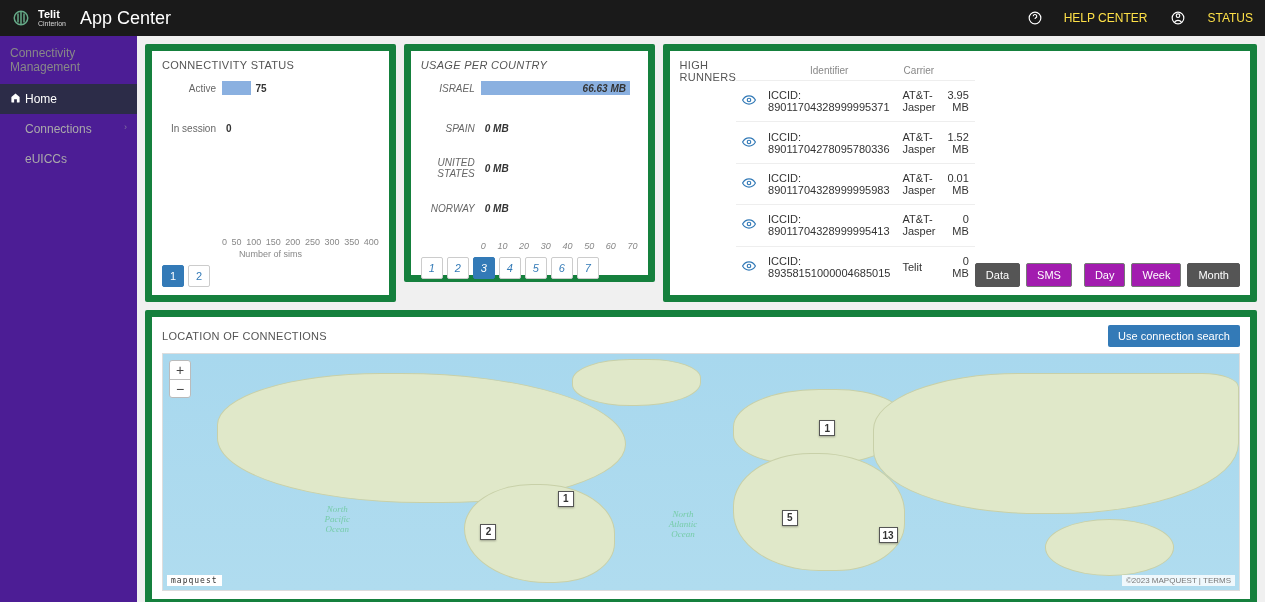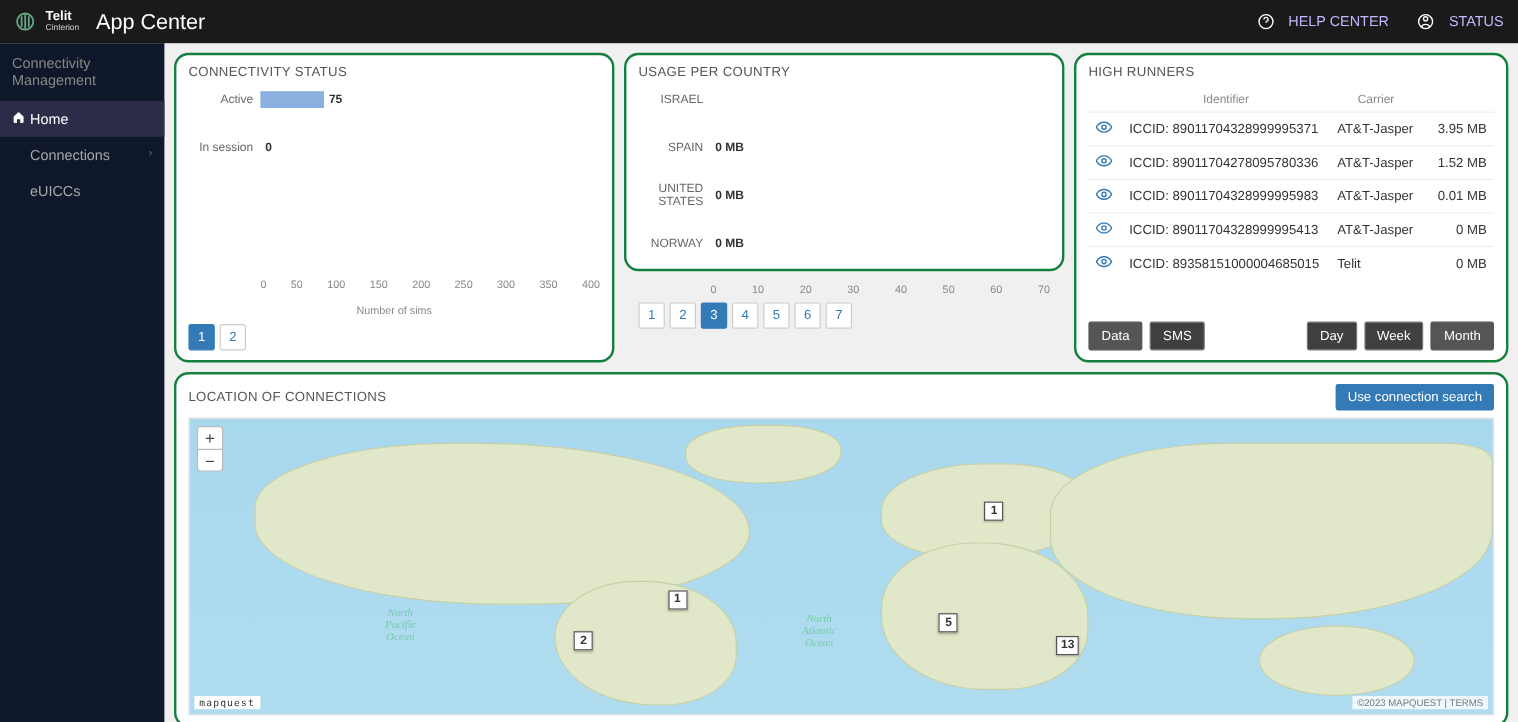--- a/index.html
+++ b/index.html
@@ -6,65 +6,65 @@
 body { font-family: -apple-system, BlinkMacSystemFont, "Segoe UI", Arial, sans-serif; font-size: 12px; background: #f0f0f0; color: #333; width: 1265px; height: 602px; overflow: hidden; }
 
 .header { height: 36px; background: #1a1a1a; color: #fff; display: flex; align-items: center; padding: 0 12px; }
 .header-left { display: flex; align-items: center; gap: 8px; }
 .logo-mark { width: 18px; height: 18px; display: inline-flex; align-items: center; justify-content: center; }
 .logo-text { display: flex; flex-direction: column; line-height: 1; font-size: 9px; }
 .logo-text .top { font-weight: 600; font-size: 11px; }
 .logo-text .bot { font-size: 7px; opacity: .8; }
 .app-title { font-size: 18px; font-weight: 400; margin-left: 6px; }
 .header-right { margin-left: auto; display: flex; gap: 24px; }
-.header-link { display: flex; align-items: center; gap: 12px; color: #c4b5fd; font-size: 12px; cursor: pointer; }
+.header-link { display: flex; align-items: center; gap: 22px; color: #fde047; font-size: 12px; cursor: pointer; }
 .header-link svg { width: 14px; height: 14px; }
 
 .body-wrap { display: flex; height: 566px; }
-.sidebar { width: 137px; background: #0f172a; color: #aaa; flex-shrink: 0; }
+.sidebar { width: 137px; background: #4c1d95; color: #aaa; flex-shrink: 0; }
 .sidebar .section-title { padding: 10px 10px; color: #888; font-size: 12px; }
 .sidebar .nav-item { padding: 8px 10px; font-size: 12px; display: flex; align-items: flex-start; gap: 4px; cursor: pointer; position: relative; }
 .sidebar .nav-item.active { background: #2c2c48; color: #fff; }
 .sidebar .nav-item .chev { margin-left: auto; font-size: 9px; opacity: .6; }
 .sidebar .nav-item svg { width: 11px; height: 11px; fill: currentColor; }
 
 .main { flex: 1; padding: 8px; overflow: hidden; }
 .row { display: flex; gap: 8px; }
-.panel { background: #fff; border: 2px solid #15803d; border-radius: 12px; padding: 8px 10px; position: relative; }
+.panel { background: #fff; border: 7px solid #15803d; border-radius: 2px; padding: 8px 10px; position: relative; }
 .panel-title { text-transform: uppercase; font-size: 11px; color: #555; letter-spacing: .3px; margin-bottom: 6px; }
 
 .p-conn { width: 367px; height: 258px; display:flex; flex-direction:column; }
-.p-usage { width: 367px; height: 182px; display:flex; flex-direction:column;}
-.p-high { flex: 1; height: 258px; display:flex; flex-direction:column;}
+.p-usage { width: 367px; height: 238px; display:flex; flex-direction:column;font-style:italic;}
+.p-high { flex: 1; height: 258px; display:flex; flex-direction:row;}
 
 .chart { position: relative; flex:1; }
 .barchart { position: relative; width: 100%; height: 100%; }
 .bar-row { display: flex; align-items: center; height: 22px; margin-bottom: 18px; font-size: 10px; color: #666;}
 .bar-label { width: 60px; text-align: right; padding-right: 6px; }
 .bar-track { flex:1; position:relative; }
 .bar { height: 14px; background: #8ab0e0; position:relative; }
 .bar-val { position:absolute; left:100%; top:50%; transform:translateY(-50%); margin-left:4px; font-size:10px; font-weight:600; color:#333; white-space:nowrap;}
 .bar-val.inside { left:auto; right:4px; color:#333; margin-left:0;}
 
 .x-axis { display:flex; justify-content:space-between; font-size:9px; color:#888; padding-left:60px; margin-top:4px;}
-.x-axis-label { text-align:center; font-size:9px; color:#888; margin-top:12px;}
+.x-axis-label { text-align:center; font-size:9px; color:#888; margin-top:2px;}
 
 .pagination { display:flex; gap:4px; margin-top:auto; padding-top:6px;}
 .page-btn { width:22px; height:22px; border:1px solid #ccc; background:#fff; color:#337ab7; font-size:11px; display:flex; align-items:center; justify-content:center; cursor:pointer; border-radius:2px;}
 .page-btn.active { background:#337ab7; color:#fff; border-color:#337ab7;}
 
 .table { width:100%; font-size:11px; border-collapse:collapse; margin-top:2px;}
 .table th { font-weight:400; color:#888; padding:4px 6px; font-size:10px;}
 .table td { padding:5px 6px; border-top:1px solid #eee; text-align:left; vertical-align:middle;}
 .eye-icon { color:#337ab7; cursor:pointer; display:inline-flex;}
 .eye-icon svg{width:14px;height:14px;}
 
 .bottom-bar { display:flex; gap:6px; margin-top:auto; padding-top:6px; align-items:center;}
 .btn-sm { padding:5px 10px; font-size:11px; border:1px solid #555; background:#555; color:#fff; border-radius:2px; cursor:pointer;}
-.btn-sm.light { background:#404040; border-color:#777;}
+.btn-sm.light { background:#a21caf; border-color:#777;}
 .spacer { flex:1; }
 
 .p-map { margin-top:8px; height:296px; padding:8px 10px; display:flex; flex-direction:column;}
 .map-header { display:flex; justify-content:space-between; align-items:center;}
 .btn-blue { background:#337ab7; color:#fff; border:none; padding:5px 10px; font-size:11px; border-radius:2px; cursor:pointer;}
 
 .map-canvas { flex:1; margin-top:6px; position:relative; border:1px solid #ddd; background: linear-gradient(180deg,#a8d8ee 0%, #b0dcef 100%); overflow:hidden;}
 .land { position:absolute; background:#e0e8c9; border:1px solid #c8d0a8;}
 
 .na { left:5%; top:8%; width:38%; height:55%; border-radius:40% 55% 45% 50%;}
@@ -187,20 +187,25 @@
             <div class="page-btn">2</div>
           </div>
       </div>
 
       <div class="panel p-usage">
         <div class="panel-title">USAGE PER COUNTRY</div>
         <div class="chart">
           <div class="barchart" id="chart1">
               <div class="bar-row">
                 <div class="bar-label">ISRAEL</div>
+                <div class="bar-track">
+                  <div class="bar" style="width: 95.1857%;">
+                    <span class="bar-val inside">66.63 MB</span>
+                  </div>
+                </div>
               </div>
               <div class="bar-row">
                 <div class="bar-label">SPAIN</div>
                 <div class="bar-track">
                   <div class="bar" style="width: 0%;">
                     <span class="bar-val">0 MB</span>
                   </div>
                 </div>
               </div>
               <div class="bar-row">

